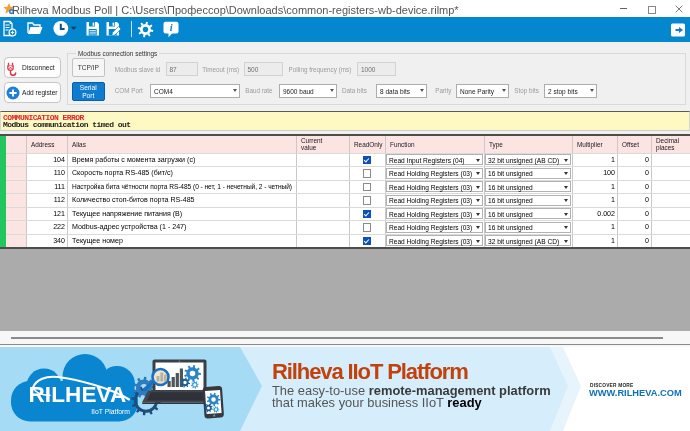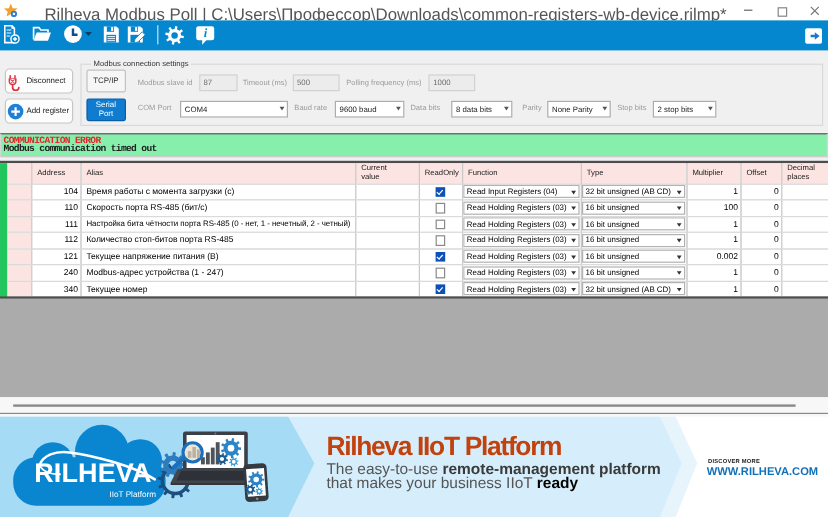--- a/index.html
+++ b/index.html
@@ -2,38 +2,38 @@
 <html><head>
 <meta charset="utf-8">
 <style>
   html,body{margin:0;padding:0;}
   body{width:690px;height:431px;overflow:hidden;position:relative;
        font-family:"Liberation Sans",sans-serif;background:#f0f0f0;
        -webkit-font-smoothing:antialiased;}
   .abs{position:absolute;}
   
   #titlebar{left:0;top:0;width:690px;height:17px;background:#ffffff;}
-  #titletext{left:27px;top:4px;font-size:14px;color:#555;padding-left:10px;}
+  #titletext{left:2px;top:4px;font-size:11px;color:#555;padding-left:10px;}
   
   #toolbar{left:0;top:17px;width:690px;height:24.5px;background:#0487ce;}
   
   .lbtn{left:3.5px;width:57.5px;background:#fdfdfd;border:1px solid #c6c6c6;border-radius:4px;box-sizing:border-box;}
   
   #grp{left:67px;top:53px;width:619px;height:52px;border:1px solid #d9d9d9;border-top:1px solid #d9d9d9;box-sizing:border-box;background:#f0f0f0;}
   #grplabel{left:76px;top:49.5px;font-size:6.4px;color:#333;background:#f0f0f0;padding:0 2px;}
   .glabel{font-size:6.3px;color:#9b9b9b;white-space:nowrap;}
   .ginput{background:#ececec;border:1px solid #d2d2d2;box-sizing:border-box;height:13.5px;
           font-size:6.5px;color:#6e6e6e;padding:2.5px 0 0 3px;}
   .combo{background:#ffffff;border:1px solid #acacac;box-sizing:border-box;height:14px;
          font-size:6.5px;color:#222;padding:3px 0 0 3px;}
   .combo .arr{position:absolute;right:2px;top:4.5px;width:0;height:0;
         border-left:2.8px solid transparent;border-right:2.8px solid transparent;border-top:3.6px solid #555;}
   .tabbtn{left:72px;width:32.5px;box-sizing:border-box;text-align:center;}
   
-  #errbox{left:0px;top:111px;width:690px;height:19.5px;background:#86efac;box-sizing:border-box;
+  #errbox{left:0px;top:111px;width:690px;height:19.5px;background:#fef9c3;box-sizing:border-box;
           border-top:1.5px solid #5a5a5a;border-bottom:1px solid #cccccc;
           border-left:1px solid #d5d5d5;border-right:1px solid #d5d5d5;
           font-family:"Liberation Mono",monospace;font-size:8px;font-weight:bold;letter-spacing:-0.55px;}
   
   #tblwrap{left:0px;top:134px;width:690px;}
   table{border-collapse:collapse;table-layout:fixed;width:689px;font-size:7.1px;border-left:6px solid #22c55e;}
   td,th{border-right:1px solid #c9c9c9;border-bottom:1px solid #dadada;padding:0 1.5px 0 4.5px;overflow:hidden;white-space:nowrap;box-sizing:border-box;}
   th{background:#fce4e2;font-weight:normal;text-align:left;color:#1a1a1a;height:17.2px;line-height:7px;font-size:6.4px;}
   td{background:#ffffff;height:13.5px;color:#000;}
   td.rh{background:#fce4e2;}
@@ -277,21 +277,21 @@
           </td>
      <td>
             <div class="ccombo">16 bit unsigned<span class="arr"></span></div>
           </td>
      <td class="num">0.002</td>
           <td class="num">0</td>
           <td></td>
         </tr>
  <tr>
           <td class="rh"></td>
-          <td class="num">240</td>
+          <td class="num">222</td>
           <td>Modbus-адрес устройства (1 - 247)</td>
           <td></td>
      <td>
             <div class="cb off"></div>
           </td>
      <td>
             <div class="ccombo">Read Holding Registers (03)<span class="arr"></span></div>
           </td>
      <td>
             <div class="ccombo">16 bit unsigned<span class="arr"></span></div>

